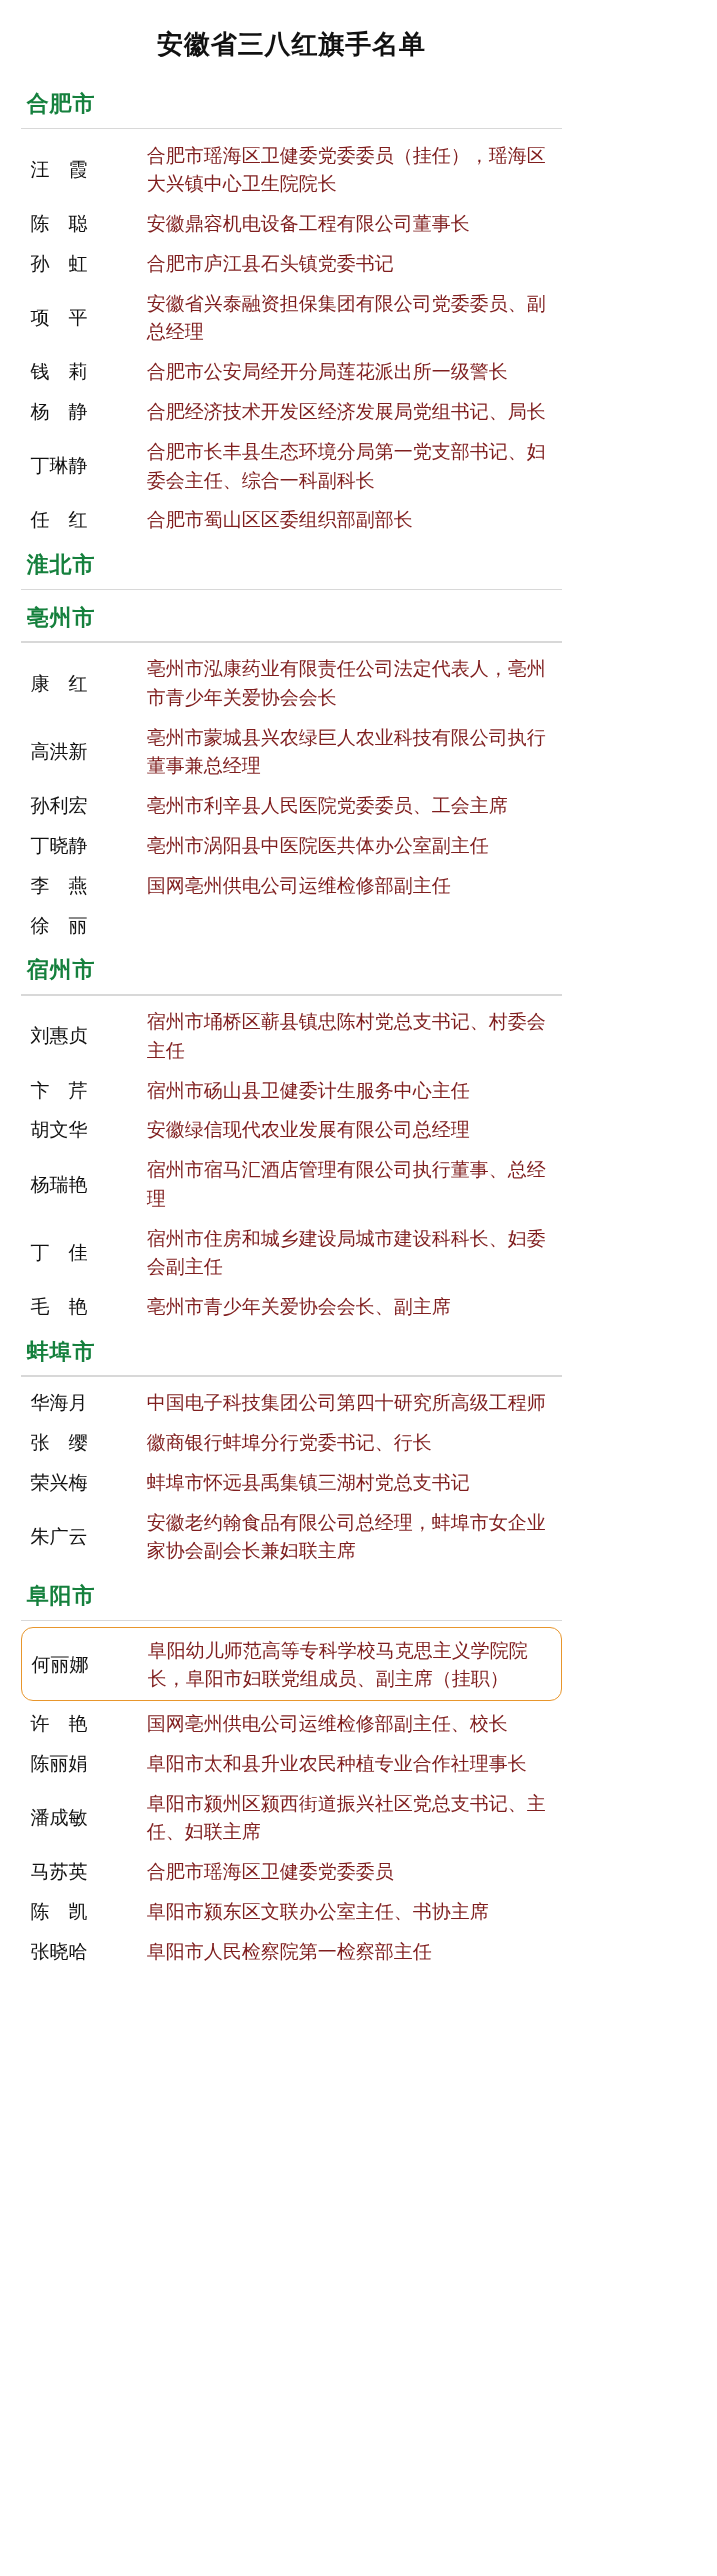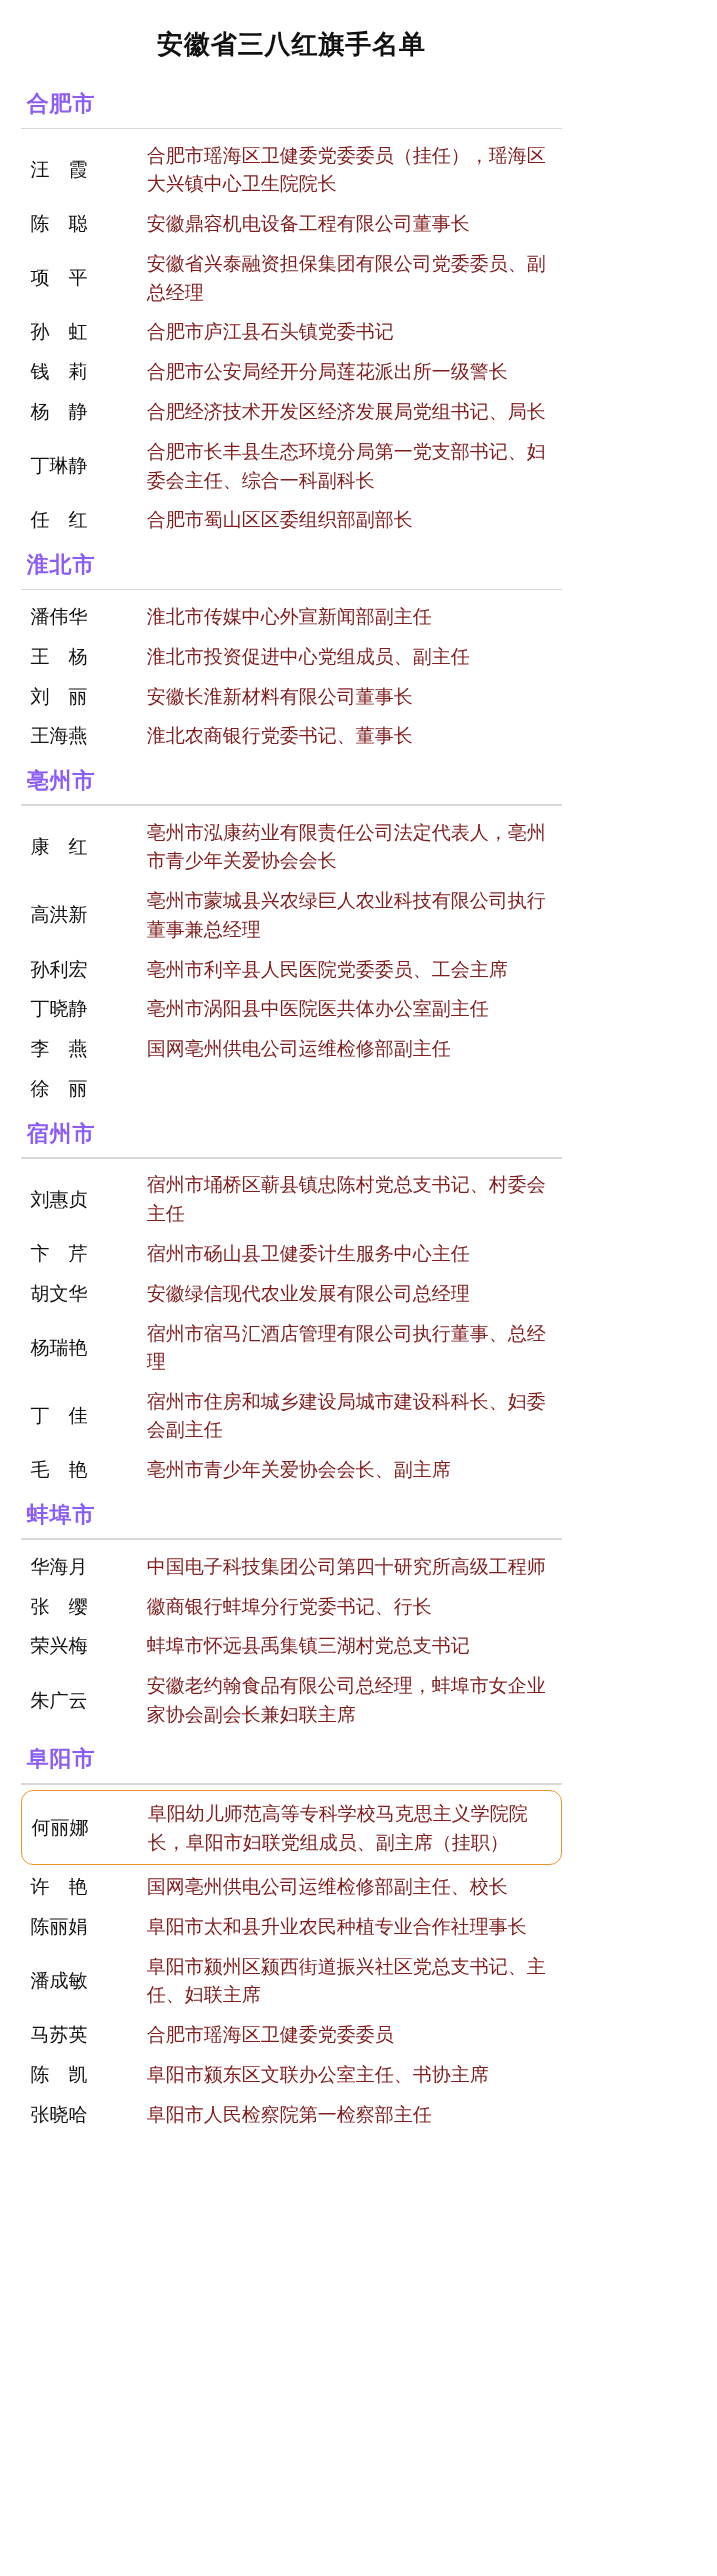--- a/index.html
+++ b/index.html
@@ -26,21 +26,21 @@
     letter-spacing: 0.9px;
     margin: 9.5px 0 21px 0;
     color: #111;
   }
   .section {
     margin-bottom: 3.8px;
   }
   .city-head {
     font-size: 22px;
     font-weight: bold;
-    color: #8b5cf6;
+    color: #15803d;
     padding: 6.6px 3.8px 6.6px 5.7px;
     letter-spacing: 0.9px;
   }
   .rule {
     height: 1.9px;
     background: #d8d8d8;
     margin: 1.9px 0 5.7px 0;
   }
   .rows {
     display: block;
@@ -90,66 +90,48 @@
         <div class="rows">
           <div class="row">
             <div class="name">汪　霞</div>
             <div class="desc">合肥市瑶海区卫健委党委委员（挂任），瑶海区大兴镇中心卫生院院长</div>
           </div>
           <div class="row">
             <div class="name">陈　聪</div>
             <div class="desc">安徽鼎容机电设备工程有限公司董事长</div>
           </div>
           <div class="row">
+            <div class="name">孙　虹</div>
+            <div class="desc">合肥市庐江县石头镇党委书记</div>
+          </div>
+          <div class="row">
             <div class="name">项　平</div>
             <div class="desc">安徽省兴泰融资担保集团有限公司党委委员、副总经理</div>
           </div>
           <div class="row">
-            <div class="name">孙　虹</div>
-            <div class="desc">合肥市庐江县石头镇党委书记</div>
-          </div>
-          <div class="row">
             <div class="name">钱　莉</div>
             <div class="desc">合肥市公安局经开分局莲花派出所一级警长</div>
           </div>
           <div class="row">
             <div class="name">杨　静</div>
             <div class="desc">合肥经济技术开发区经济发展局党组书记、局长</div>
           </div>
           <div class="row">
             <div class="name">丁琳静</div>
             <div class="desc">合肥市长丰县生态环境分局第一党支部书记、妇委会主任、综合一科副科长</div>
           </div>
           <div class="row">
             <div class="name">任　红</div>
             <div class="desc">合肥市蜀山区区委组织部副部长</div>
           </div>
         </div>
       </div>
       <div class="section">
         <div class="city-head">淮北市</div>
         <div class="rule"></div>
-        <div class="rows">
-          <div class="row">
-            <div class="name">潘伟华</div>
-            <div class="desc">淮北市传媒中心外宣新闻部副主任</div>
-          </div>
-          <div class="row">
-            <div class="name">王　杨</div>
-            <div class="desc">淮北市投资促进中心党组成员、副主任</div>
-          </div>
-          <div class="row">
-            <div class="name">刘　丽</div>
-            <div class="desc">安徽长淮新材料有限公司董事长</div>
-          </div>
-          <div class="row">
-            <div class="name">王海燕</div>
-            <div class="desc">淮北农商银行党委书记、董事长</div>
-          </div>
-        </div>
       </div>
       <div class="section">
         <div class="city-head">亳州市</div>
         <div class="rule"></div>
         <div class="rows">
           <div class="row">
             <div class="name">康　红</div>
             <div class="desc">亳州市泓康药业有限责任公司法定代表人，亳州市青少年关爱协会会长</div>
           </div>
           <div class="row">

